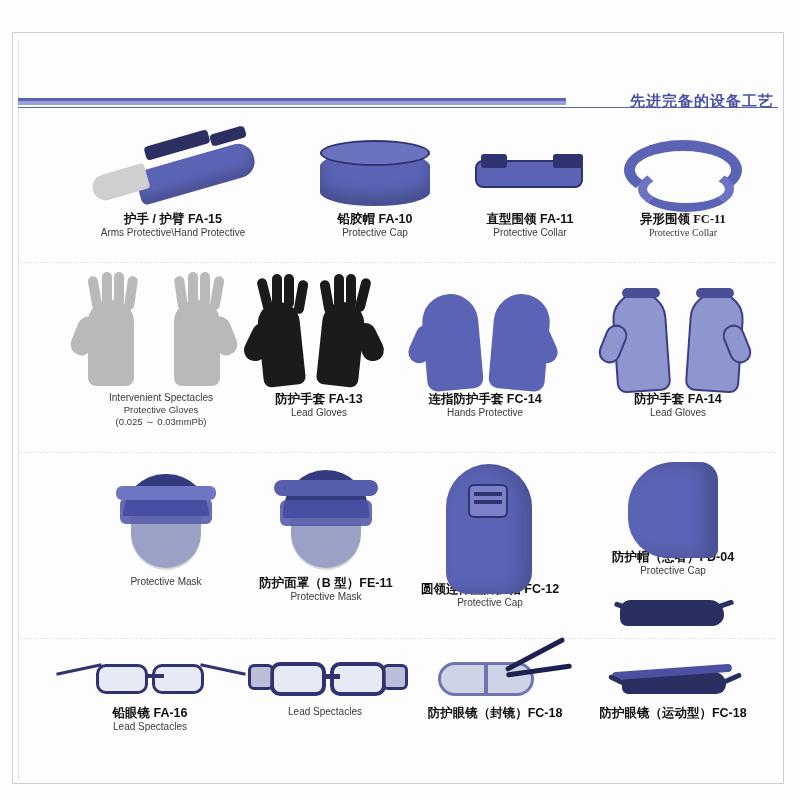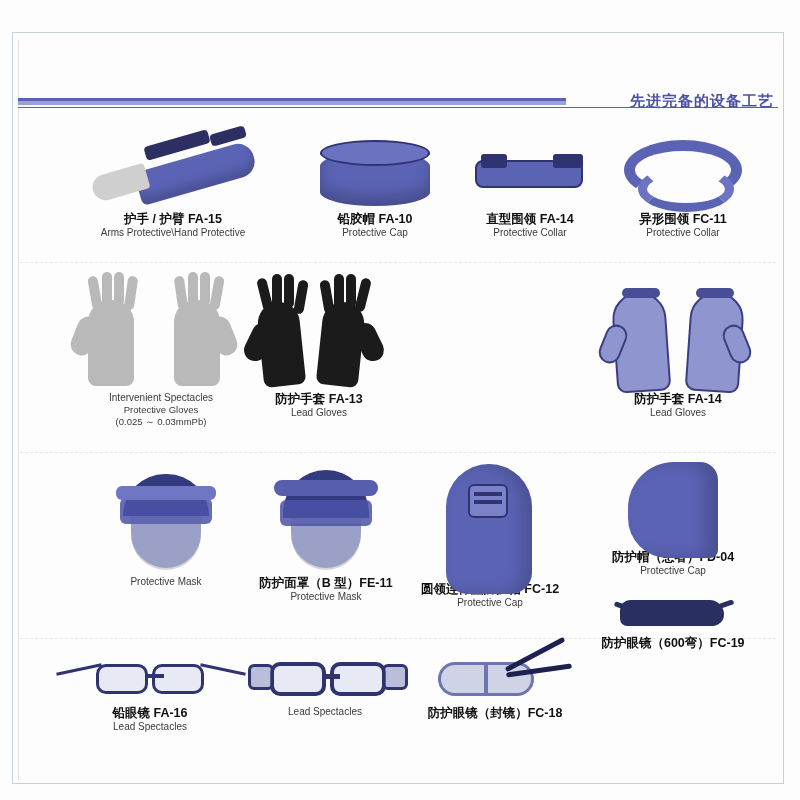--- a/index.html
+++ b/index.html
@@ -333,25 +333,25 @@
     <div class="cap-cn">铅胶帽 FA-10</div>
     <div class="cap-en">Protective Cap</div>
   </div>
 
   <div class="cell" style="left:455px; top:126px; width:150px;">
     <div class="art" style="width:150px;height:86px;">
       <div class="collar-band" style="left:20px; top:34px;"></div>
       <div class="collar-clip" style="left:26px; top:28px;"></div>
       <div class="collar-clip" style="left:98px; top:28px; width:30px;"></div>
     </div>
-    <div class="cap-cn">直型围领 FA-14</div>
+    <div class="cap-cn">直型围领 FA-11</div>
     <div class="cap-en">Protective Collar</div>
   </div>
 
-  <div class="cell" style="left:608px; top:126px; width:150px;">
+  <div class="cell" style="left:608px; top:126px; width:150px;font-family:Liberation Serif, serif;">
     <div class="art" style="width:150px;height:86px;">
       <div class="collar-arc" style="left:16px; top:14px;"></div>
       <div class="collar-arc2" style="left:30px; top:40px; border-top-color:transparent; border-bottom-color:#5b63b5;"></div>
     </div>
     <div class="cap-cn">异形围领 FC-11</div>
     <div class="cap-en">Protective Collar</div>
   </div>
 
   <div class="cell" style="left:66px; top:272px; width:190px;">
     <div class="art" style="width:190px;height:120px;">
@@ -387,20 +387,30 @@
       <div class="finger dark" style="left:78px; top:8px; transform:rotate(-10deg);"></div>
       <div class="finger dark" style="left:90px; top:2px;"></div>
       <div class="finger dark" style="left:102px; top:2px;"></div>
       <div class="finger dark" style="left:114px; top:6px; transform:rotate(14deg);"></div>
       <div class="thumb dark" style="left:114px; top:50px; transform:rotate(-26deg);"></div>
     </div>
     <div class="cap-cn">防护手套 FA-13</div>
     <div class="cap-en">Lead Gloves</div>
   </div>
 
+  <div class="cell" style="left:400px; top:272px; width:170px;">
+    <div class="art" style="width:170px;height:120px;">
+      <div class="mitt blue" style="left:24px; top:22px; transform:rotate(-5deg);"></div>
+      <div class="thumb blue" style="left:12px; top:52px; transform:rotate(24deg);"></div>
+      <div class="mitt blue" style="left:92px; top:22px; transform:rotate(5deg);"></div>
+      <div class="thumb blue" style="left:132px; top:52px; transform:rotate(-24deg);"></div>
+    </div>
+    <div class="cap-cn">连指防护手套 FC-14</div>
+    <div class="cap-en">Hands Protective</div>
+  </div>
 
   <div class="cell" style="left:588px; top:272px; width:180px;">
     <div class="art" style="width:180px;height:120px;">
       <div class="mitt blue-l" style="left:26px; top:20px; width:54px; height:100px; transform:rotate(-4deg); border:2px solid #3a3f85; box-sizing:border-box;"></div>
       <div class="thumb blue-l" style="left:14px; top:52px; transform:rotate(22deg); border:2px solid #3a3f85; box-sizing:border-box;"></div>
       <div class="mitt blue-l" style="left:100px; top:20px; width:54px; height:100px; transform:rotate(4deg); border:2px solid #3a3f85; box-sizing:border-box;"></div>
       <div class="thumb blue-l" style="left:138px; top:52px; transform:rotate(-22deg); border:2px solid #3a3f85; box-sizing:border-box;"></div>
       <div class="blue-d" style="position:absolute; left:34px; top:16px; width:38px; height:10px; border-radius:5px;"></div>
       <div class="blue-d" style="position:absolute; left:108px; top:16px; width:38px; height:10px; border-radius:5px;"></div>
     </div>
@@ -449,21 +459,20 @@
     <div class="cap-cn">防护帽（患者）FD-04</div>
     <div class="cap-en">Protective Cap</div>
   </div>
 
   <div class="cell" style="left:578px; top:592px; width:190px;">
     <div class="art" style="width:190px;height:44px;">
       <div class="sport-lens" style="left:42px; top:8px;"></div>
       <div style="position:absolute; left:36px; top:12px; width:18px; height:5px; background:#2a2f62; border-radius:3px; transform:rotate(20deg);"></div>
       <div style="position:absolute; left:138px; top:10px; width:18px; height:5px; background:#2a2f62; border-radius:3px; transform:rotate(-18deg);"></div>
     </div>
-    <div class="cap-cn">防护眼镜（600弯）FC-19</div>
   </div>
 
   <div class="cell" style="left:60px; top:650px; width:180px;">
     <div class="art" style="width:180px;height:56px;">
       <div class="spec-lens" style="left:36px; top:14px;"></div>
       <div class="spec-lens" style="left:92px; top:14px;"></div>
       <div class="spec-bridge" style="left:88px; top:24px;"></div>
       <div class="spec-temple" style="left:-4px; top:18px; transform:rotate(-12deg);"></div>
       <div class="spec-temple" style="left:140px; top:18px; transform:rotate(12deg);"></div>
     </div>
@@ -485,13 +494,22 @@
   <div class="cell" style="left:410px; top:646px; width:170px;">
     <div class="art" style="width:170px;height:60px;">
       <div class="goggle" style="left:28px; top:16px;"></div>
       <div style="position:absolute; left:74px; top:18px; width:4px; height:30px; background:#6e74b0;"></div>
       <div class="goggle-strap" style="left:92px; top:6px; transform:rotate(-28deg);"></div>
       <div class="goggle-strap" style="left:96px; top:22px; transform:rotate(-8deg);"></div>
     </div>
     <div class="cap-cn">防护眼镜（封镜）FC-18</div>
   </div>
 
+  <div class="cell" style="left:578px; top:660px; width:190px;">
+    <div class="art" style="width:190px;height:46px;">
+      <div class="sport-lens" style="left:44px; top:12px; height:22px;"></div>
+      <div style="position:absolute; left:34px; top:8px; width:120px; height:8px; background:#4b51a0; border-radius:6px; transform:rotate(-4deg);"></div>
+      <div style="position:absolute; left:30px; top:18px; width:20px; height:5px; background:#2a2f62; border-radius:3px; transform:rotate(26deg);"></div>
+      <div style="position:absolute; left:144px; top:16px; width:20px; height:5px; background:#2a2f62; border-radius:3px; transform:rotate(-24deg);"></div>
+    </div>
+    <div class="cap-cn">防护眼镜（运动型）FC-18</div>
+  </div>
 </div>
 
 </body></html>

